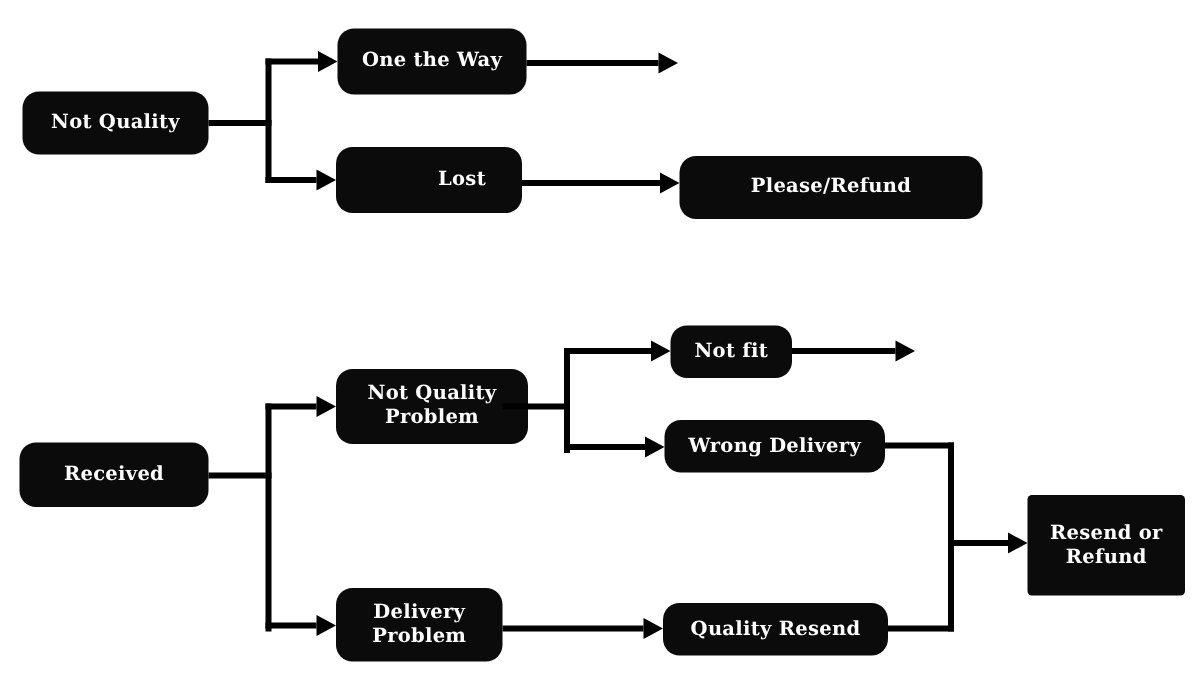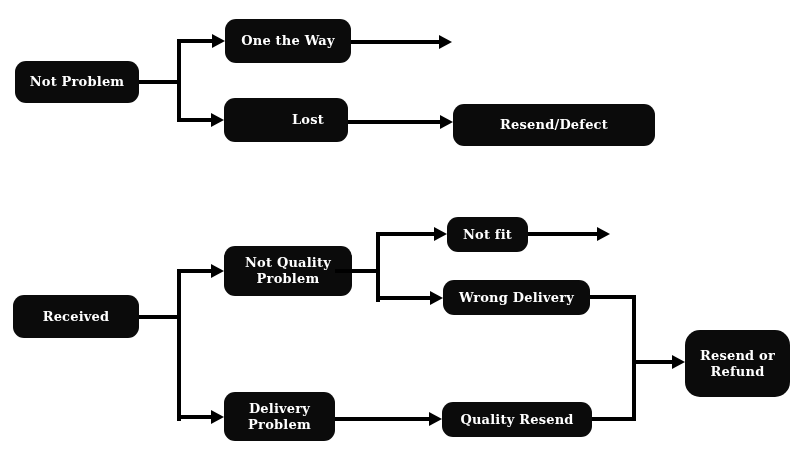--- a/index.html
+++ b/index.html
@@ -26,43 +26,43 @@
     display: flex;
     align-items: center;
     justify-content: center;
     text-align: center;
     font-weight: bold;
     font-size: 13px;
     line-height: 1.2;
     letter-spacing: 0.2px;
     padding: 2px 4px;
   }
-  .node.big { border-radius: 15px; }
+  .node.big { border-radius: 3px; }
   .line {
     position: absolute;
     background: var(--connector);
   }
   .arrow-right {
     position: absolute;
     width: 0;
     height: 0;
     border-top: 7px solid transparent;
     border-bottom: 7px solid transparent;
     border-left: 13px solid var(--connector);
   }
 </style>
 </head>
 <body>
 
 <div class="stage">
 
-  <div class="node" style="left:15px; top:61px; width:124px; height:42px;">Not Problem</div>
+  <div class="node" style="left:15px; top:61px; width:124px; height:42px;">Not Quality</div>
   <div class="node" style="left:225px; top:19px; width:126px; height:44px;">One the Way</div>
   <div class="node" style="left:224px; top:98px; width:124px; height:44px;padding-left:48px;">Lost</div>
-  <div class="node" style="left:453px; top:104px; width:202px; height:42px;">Resend/Defect</div>
+  <div class="node" style="left:453px; top:104px; width:202px; height:42px;">Please/Refund</div>
 
   <div class="line" style="left:139px; top:80px; width:42px; height:4px;"></div>
   <div class="line" style="left:177px; top:39px; width:4px; height:83px;"></div>
   <div class="line" style="left:177px; top:39px; width:35px; height:4px;"></div>
   <div class="arrow-right" style="left:212px; top:34px;"></div>
   <div class="line" style="left:177px; top:118px; width:34px; height:4px;"></div>
   <div class="arrow-right" style="left:211px; top:113px;"></div>
 
   <div class="line" style="left:351px; top:40px; width:88px; height:4px;"></div>
   <div class="arrow-right" style="left:439px; top:35px;"></div>

